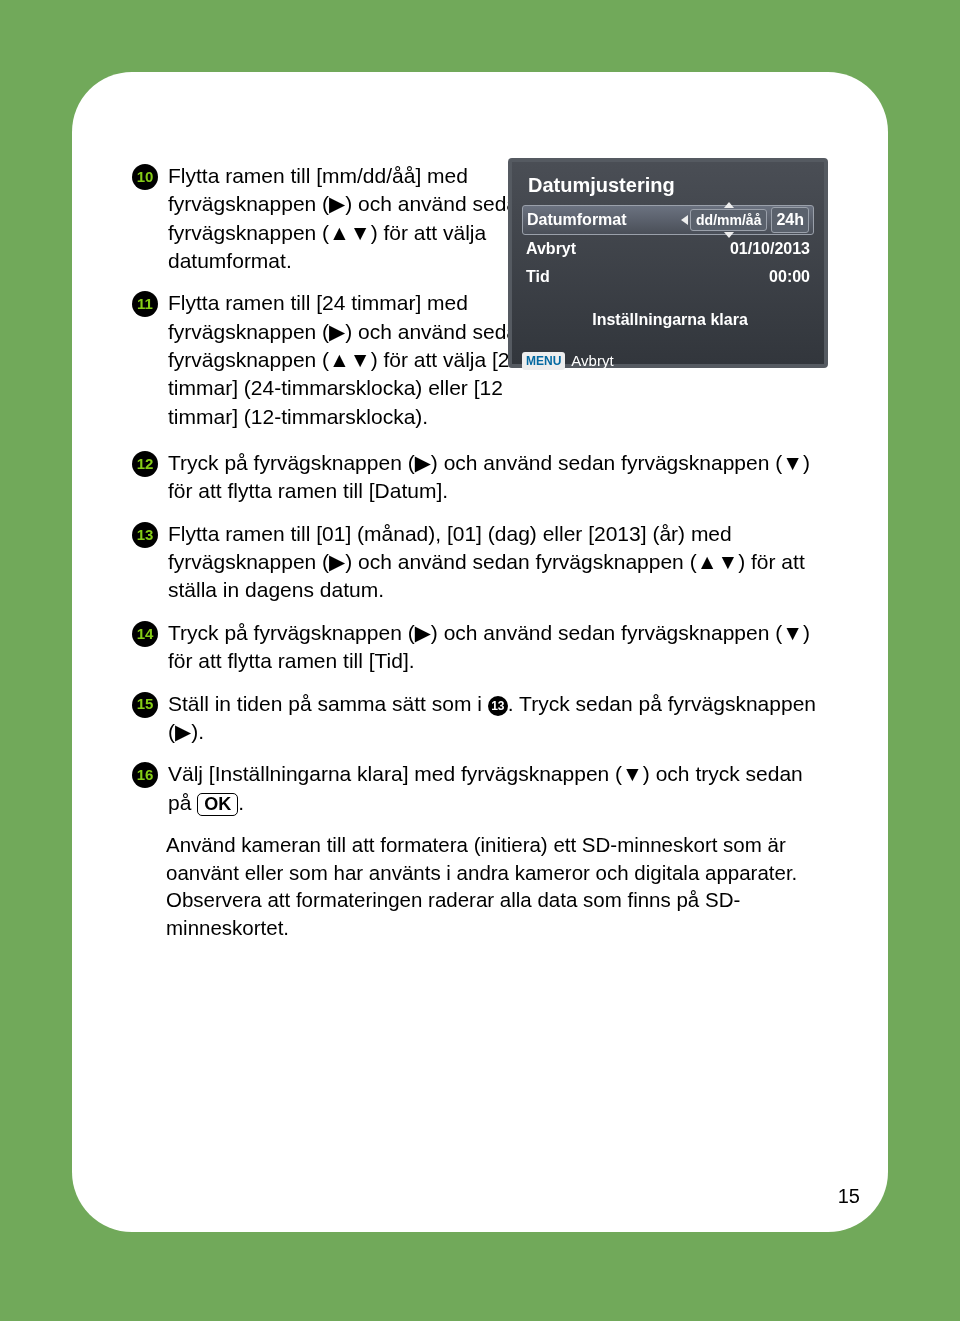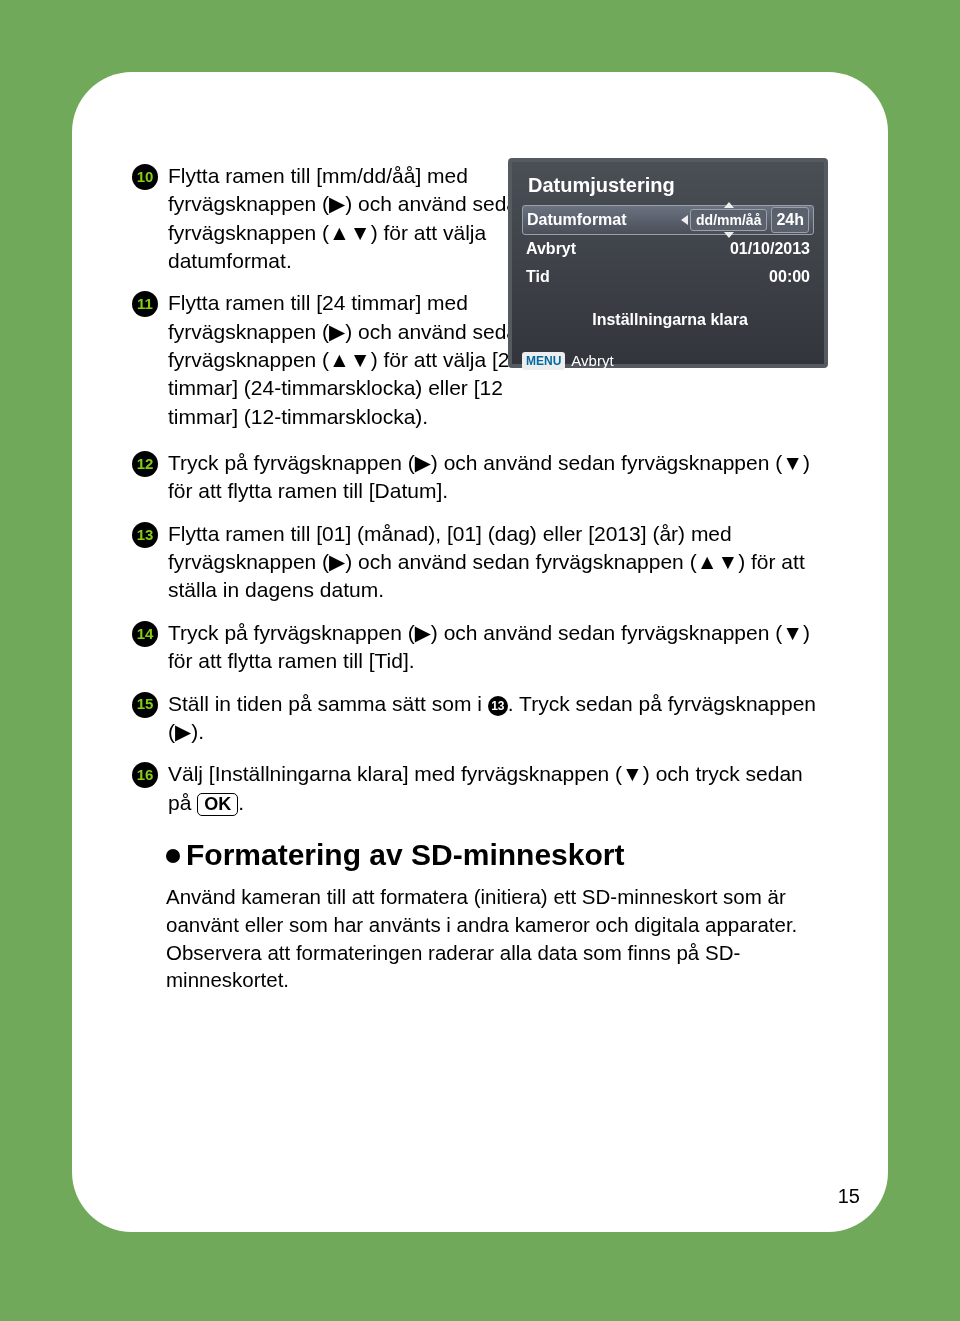--- a/index.html
+++ b/index.html
@@ -176,20 +176,17 @@
       </div>
     </div>
     <div class="step">
       <span class="num-badge">16</span>
       <div class="step-body">
         <span>Välj [Inställningarna klara] med fyrvägsknappen (▼) och tryck sedan på </span><span class="ok-btn">OK</span><span>.</span>
       </div>
     </div>
   </div>
 
-  <div class="section-title">
-    <span class="bullet-dot"></span><span>Formatering av SD-minneskort</span>
-  </div>
   <div class="section-body">Använd kameran till att formatera (initiera) ett SD-minneskort som är oanvänt eller som har använts i andra kameror och digitala apparater. Observera att formateringen raderar alla data som finns på SD-minneskortet.</div>
 
  </div>
  <div class="page-num">15</div>
 </div>
 
 </body></html>

